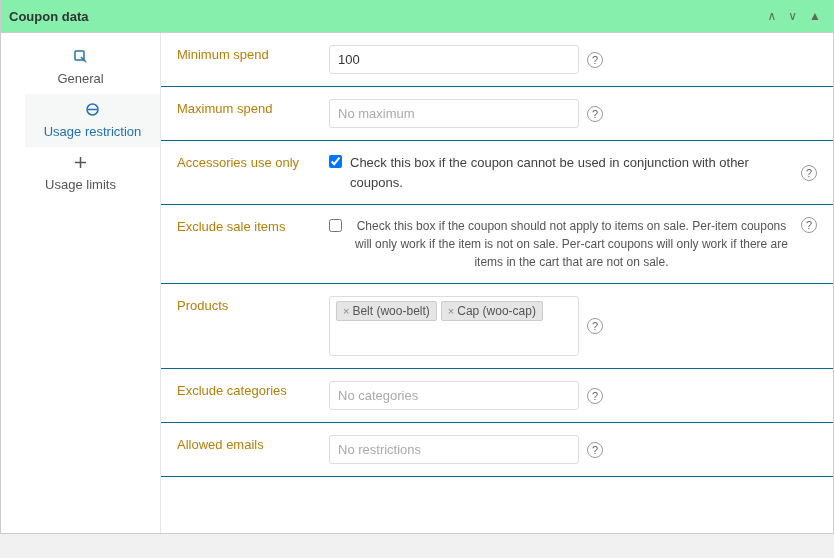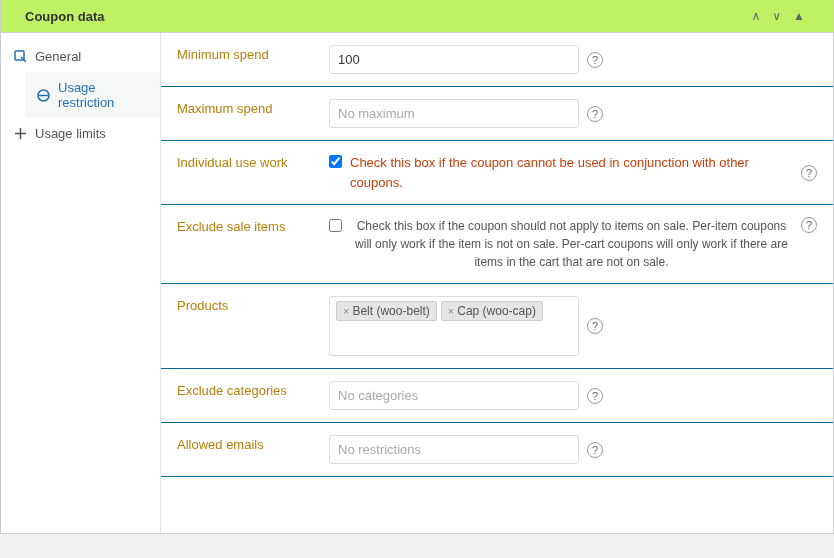--- a/index.html
+++ b/index.html
@@ -9,23 +9,23 @@
       background: #f1f1f1;
       color: #333;
     }
     .coupon-panel {
       width: 834px;
       background: #fff;
       border: 1px solid #ccc;
       border-top: none;
     }
     .panel-header {
-      background: #bef264;
+      background: #86efac;
       border-bottom: 1px solid #ccc;
-      padding: 8px 24px;
+      padding: 8px 8px;
       display: flex;
       align-items: center;
       justify-content: space-between;
     }
     .panel-header-title {
       font-size: 13px;
       font-weight: 600;
       color: #333;
     }
     .panel-header-controls {
@@ -52,20 +52,21 @@
       flex-shrink: 0;
     }
     .sidebar-item {
       display: flex;
       align-items: center;
       gap: 8px;
       padding: 8px 12px;
       cursor: pointer;
       font-size: 13px;
       color: #555;
+      flex-direction: column;
     }
     .sidebar-item.active {
       color: #2271b1;
       background: #f6f7f7;
       margin-left: 24px;
     }
     .sidebar-icon {
       width: 14px;
       height: 14px;
       display: inline-flex;
@@ -133,21 +134,21 @@
       display: flex;
       align-items: flex-start;
       gap: 8px;
     }
     .checkbox-row input[type="checkbox"] {
       margin-top: 2px;
       flex-shrink: 0;
     }
     .checkbox-label {
       font-size: 13px;
-      color: #c2410c;
+      color: #404040;
       line-height: 1.5;
     }
     .tag-input-wrapper {
       width: 250px;
       border: 1px solid #ddd;
       border-radius: 3px;
       min-height: 60px;
       padding: 4px 6px;
       display: flex;
       flex-wrap: wrap;
@@ -251,21 +252,21 @@
           <td class="label-cell">Maximum spend</td>
           <td class="field-cell">
             <div class="field-row">
               <input type="text" class="form-input" placeholder="No maximum" style="">
               <span class="help-icon">?</span>
             </div>
           </td>
         </tr>
 
         <tr>
-          <td class="label-cell">Individual use work</td>
+          <td class="label-cell">Accessories use only</td>
           <td class="field-cell">
             <div class="field-row">
               <div class="checkbox-row">
                 <input type="checkbox" checked="" style="">
                 <span class="checkbox-label">Check this box if the coupon cannot be used in conjunction with other coupons.</span>
               </div>
               <span class="help-icon">?</span>
             </div>
           </td>
         </tr>

